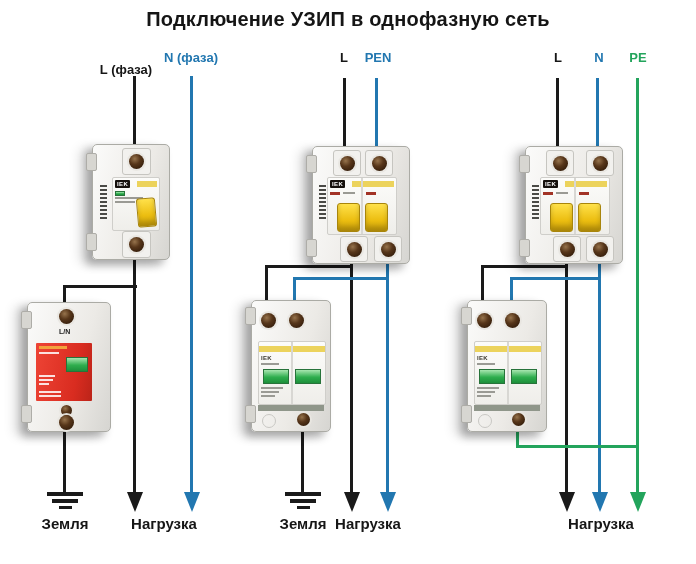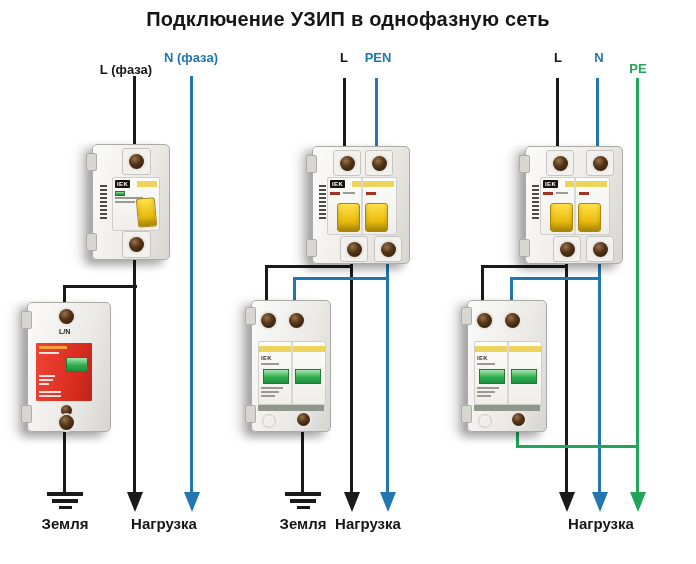--- a/index.html
+++ b/index.html
@@ -198,21 +198,21 @@
     </div>
     <div class="arrow" style="left:344px;top:492px;"></div>
     <div class="arrow ab" style="left:380px;top:492px;"></div>
     <span class="lbl big" style="left:303px;top:515px;">Земля</span>
     <span class="lbl big" style="left:368px;top:515px;">Нагрузка</span>
   </div>
 
   <div>
     <span class="lbl" style="left:558px;top:50px;">L</span>
     <span class="lbl lb" style="left:599px;top:50px;">N</span>
-    <span class="lbl lg" style="left:638px;top:50px;margin-top:11px;">PE</span>
+    <span class="lbl lg" style="left:638px;top:50px;">PE</span>
 
     <div class="wire wk" style="left:556px;top:78px;width:3px;height:94px;"></div>
     <div class="wire wb" style="left:596px;top:78px;width:3px;height:94px;"></div>
     <div class="wire wg" style="left:636px;top:78px;width:3px;height:418px;"></div>
     <div class="wire wk" style="left:565px;top:240px;width:3px;height:256px;"></div>
     <div class="wire wb" style="left:598px;top:240px;width:3px;height:256px;"></div>
     <div class="wire wk" style="left:481px;top:265px;width:87px;height:3px;"></div>
     <div class="wire wk" style="left:481px;top:265px;width:3px;height:50px;"></div>
     <div class="wire wb" style="left:510px;top:277px;width:91px;height:3px;"></div>
     <div class="wire wb" style="left:510px;top:277px;width:3px;height:38px;"></div>

